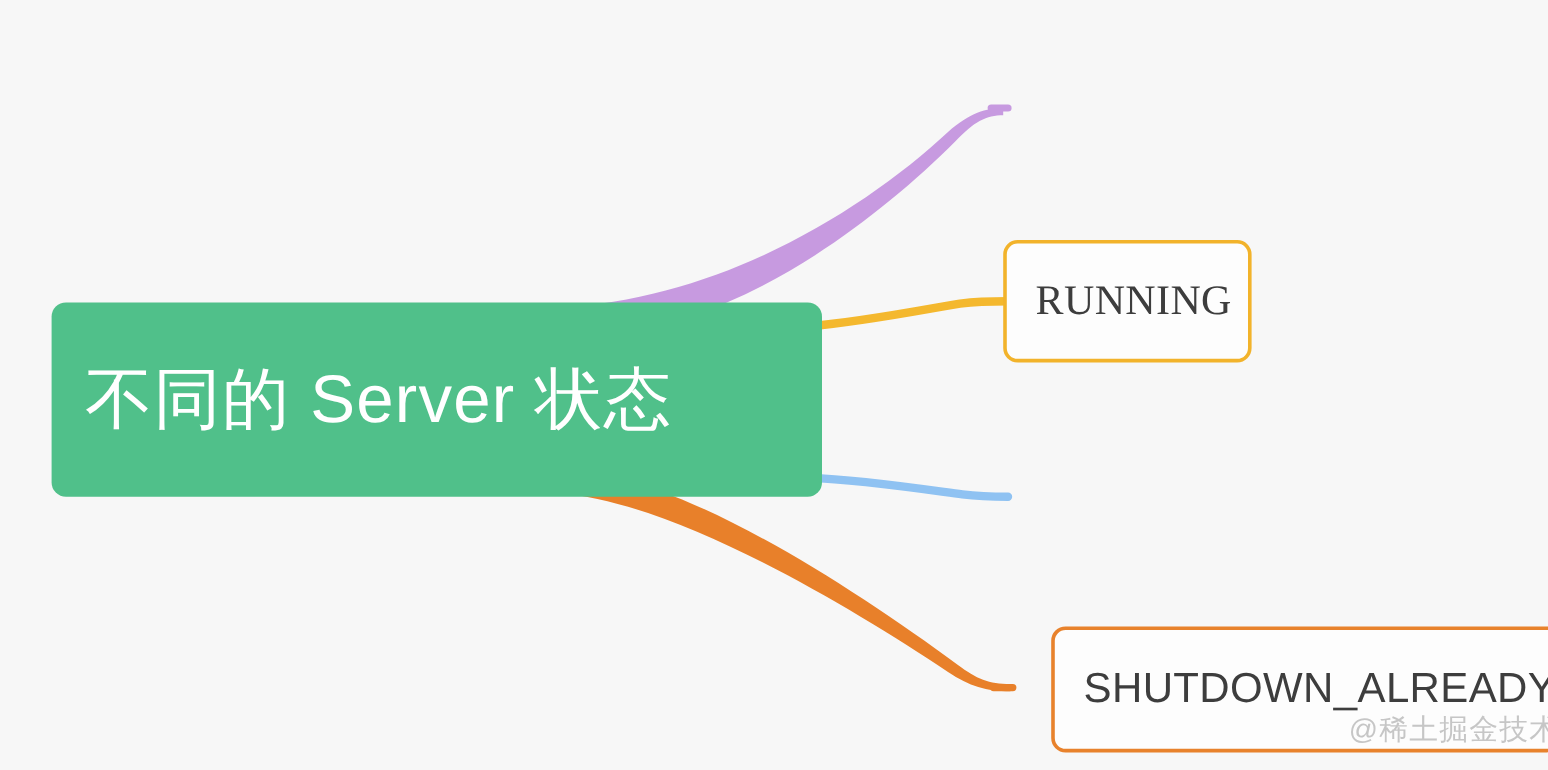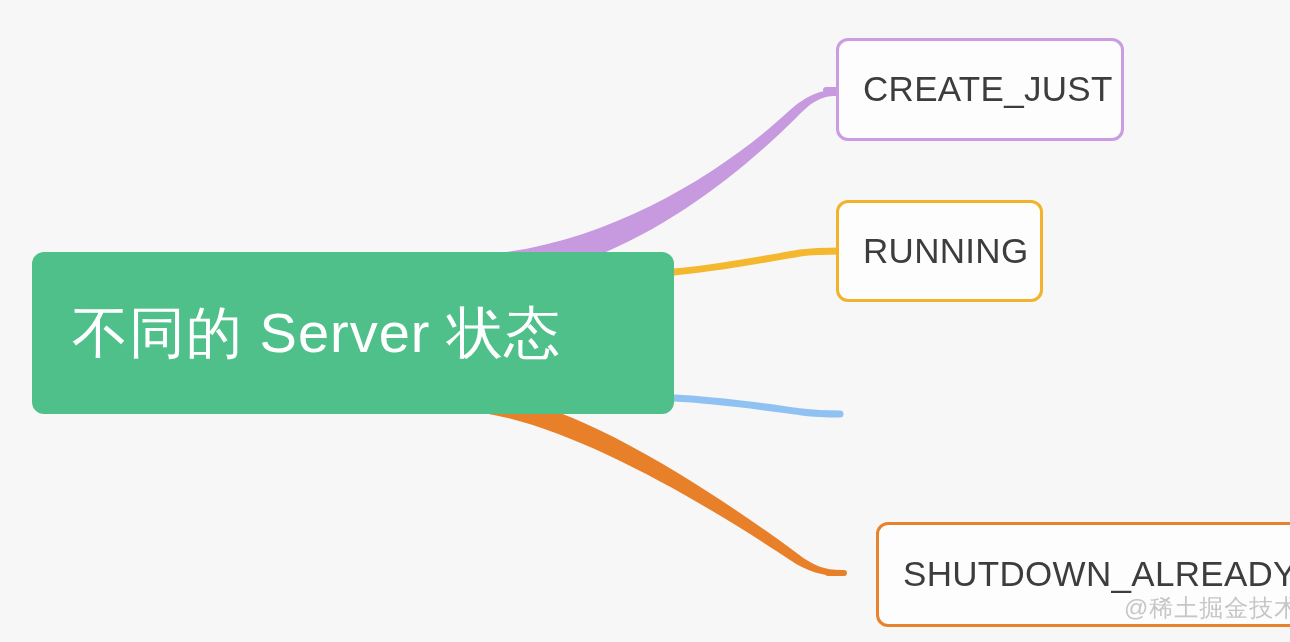--- a/index.html
+++ b/index.html
@@ -31,27 +31,27 @@
 
   .node {
     position: absolute;
     box-sizing: border-box;
     display: flex;
     align-items: center;
     border-radius: 12px;
   }
 
   .root-node {
-    left: 32px;
+    left: 43px;
     top: 252px;
     width: 642px;
     height: 162px;
     background: #50c08a;
     border-radius: 12px;
-    padding-left: 40px;
+    padding-left: 28px;
     z-index: 3;
   }
   .root-label {
     color: #ffffff;
     font-size: 56px;
     line-height: 1.05;
     letter-spacing: 1px;
     white-space: nowrap;
     font-weight: 400;
   }
@@ -77,20 +77,21 @@
     width: 288px;
     height: 103px;
     border-color: #cb9ce2;
   }
   #node-running {
     left: 836px;
     top: 200px;
     width: 207px;
     height: 102px;
     border-color: #f2b32b;
+    font-family: Liberation Serif, serif;
   }
   #node-start-failed {
     left: 836px;
     top: 362px;
     width: 296px;
     height: 102px;
     border-color: #a3cdf5;
   }
   #node-shutdown-already {
     left: 876px;
@@ -142,23 +143,20 @@
              C 824 570, 814 566, 798 554
              C 706 486, 570 400, 492 396
              Z" fill="#e8802a" stroke="none"></path>
     <path d="M 828 573 L 844 573" stroke="#e8802a" stroke-width="6" stroke-linecap="round" fill="none"></path>
   </svg>
 
   <div class="node root-node" id="node-root">
     <span class="root-label">不同的 Server 状态</span>
   </div>
 
-  <div class="node leaf-node" id="node-create-just">
-    <span class="leaf-label">CREATE_JUST</span>
-  </div>
 
   <div class="node leaf-node" id="node-running">
     <span class="leaf-label">RUNNING</span>
   </div>
 
 
   <div class="node leaf-node" id="node-shutdown-already">
     <span class="leaf-label">SHUTDOWN_ALREADY</span>
   </div>
 

